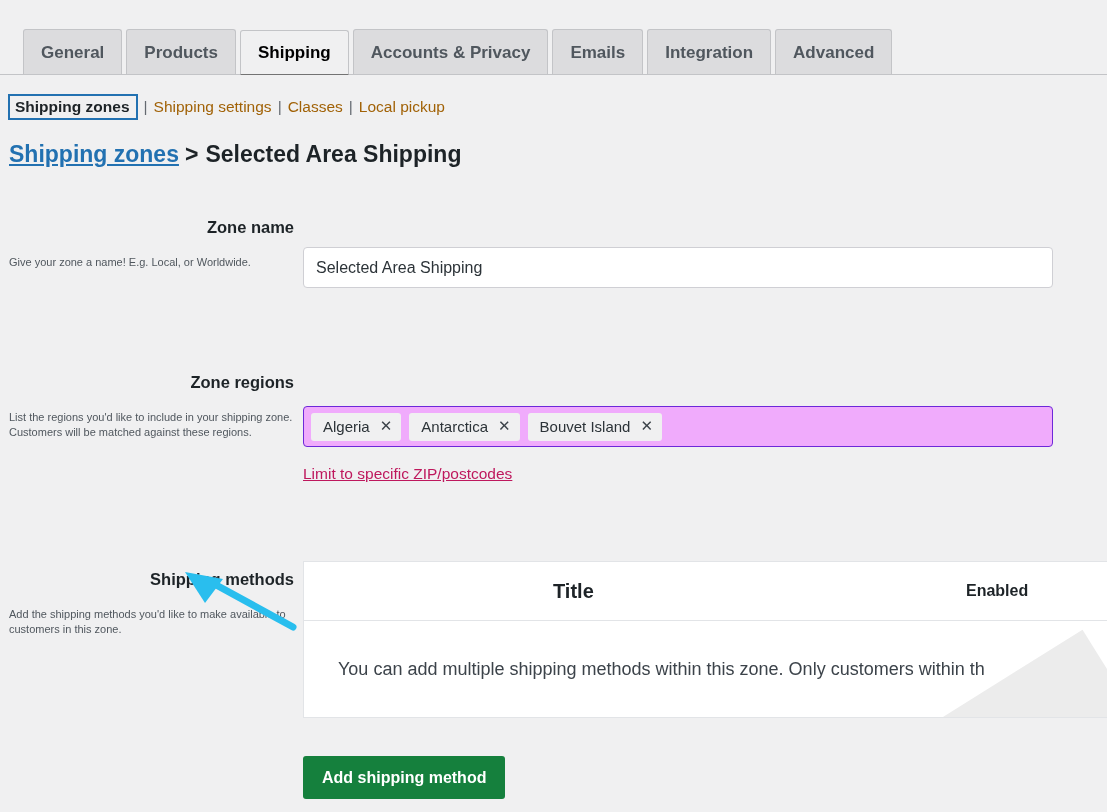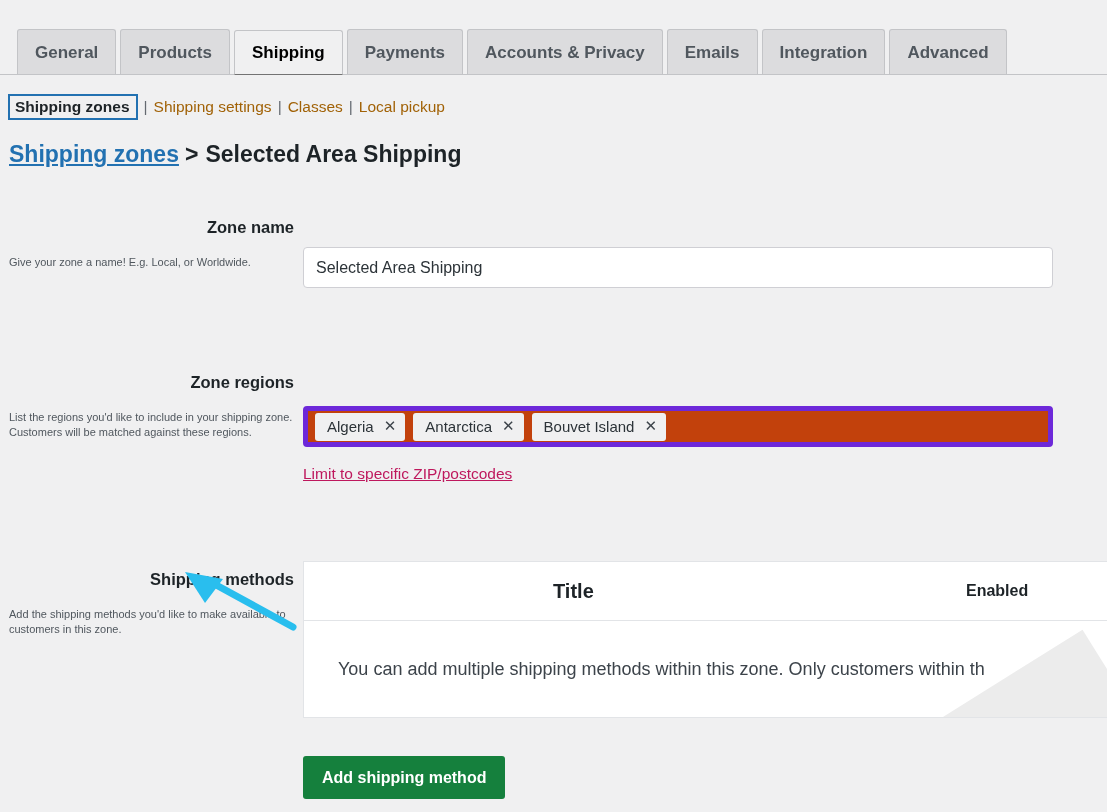--- a/index.html
+++ b/index.html
@@ -17,21 +17,21 @@
   }
 
   
   .tabs-wrap {
     position: absolute;
     left: 0;
     top: 38px;
     width: 1107px;
     height: 37px;
     border-bottom: 1px solid #c3c4c7;
-    padding-left: 17px;
+    padding-left: 23px;
     display: flex;
     align-items: flex-end;
   }
   .tab {
     height: 45px;
     display: flex;
     align-items: center;
     padding: 0 17px;
     margin-right: 4px;
     font-size: 17px;
@@ -142,23 +142,23 @@
     color: #2c3338;
     padding: 0 12px;
     outline: none;
   }
 
   
   #row-zone-regions { top: 373px; }
   .chips-box {
     width: 750px;
     min-height: 41px;
-    border: 5px solid #6d28d9;
+    border: 1px solid #6d28d9;
     border-radius: 4px;
-    background: #c2410c;
+    background: #f0abfc;
     display: flex;
     align-items: center;
     padding: 0 7px;
     gap: 8px;
   }
   .chip {
     display: flex;
     align-items: center;
     background: #f0f0f1;
     border-radius: 3px;
@@ -272,21 +272,20 @@
     pointer-events: none;
   }
 </style>
 </head>
 <body>
 
 <div class="tabs-wrap">
   <div class="tab">General</div>
   <div class="tab">Products</div>
   <div class="tab active">Shipping</div>
-  <div class="tab">Payments</div>
   <div class="tab">Accounts &amp; Privacy</div>
   <div class="tab">Emails</div>
   <div class="tab">Integration</div>
   <div class="tab">Advanced</div>
 </div>
 
 <div class="subnav">
   <span class="current">Shipping zones</span>
   <span class="sep">|</span>
   <a>Shipping settings</a>

